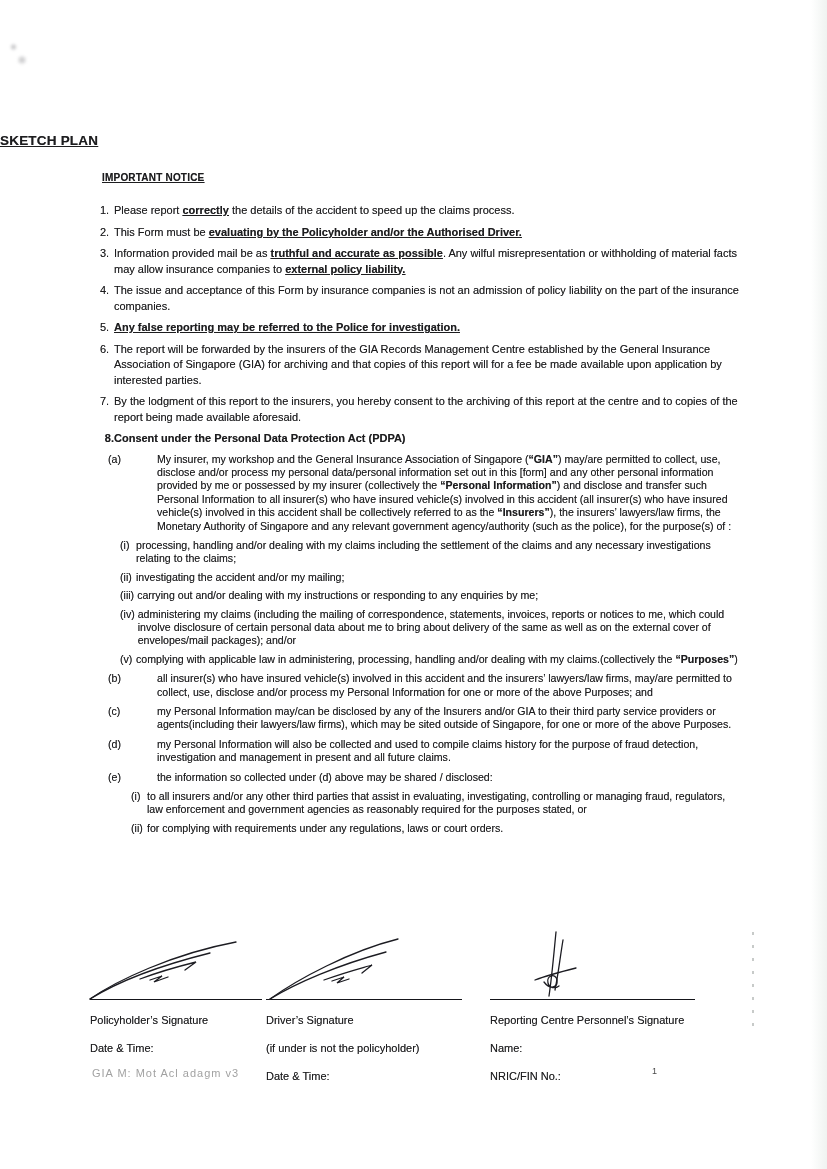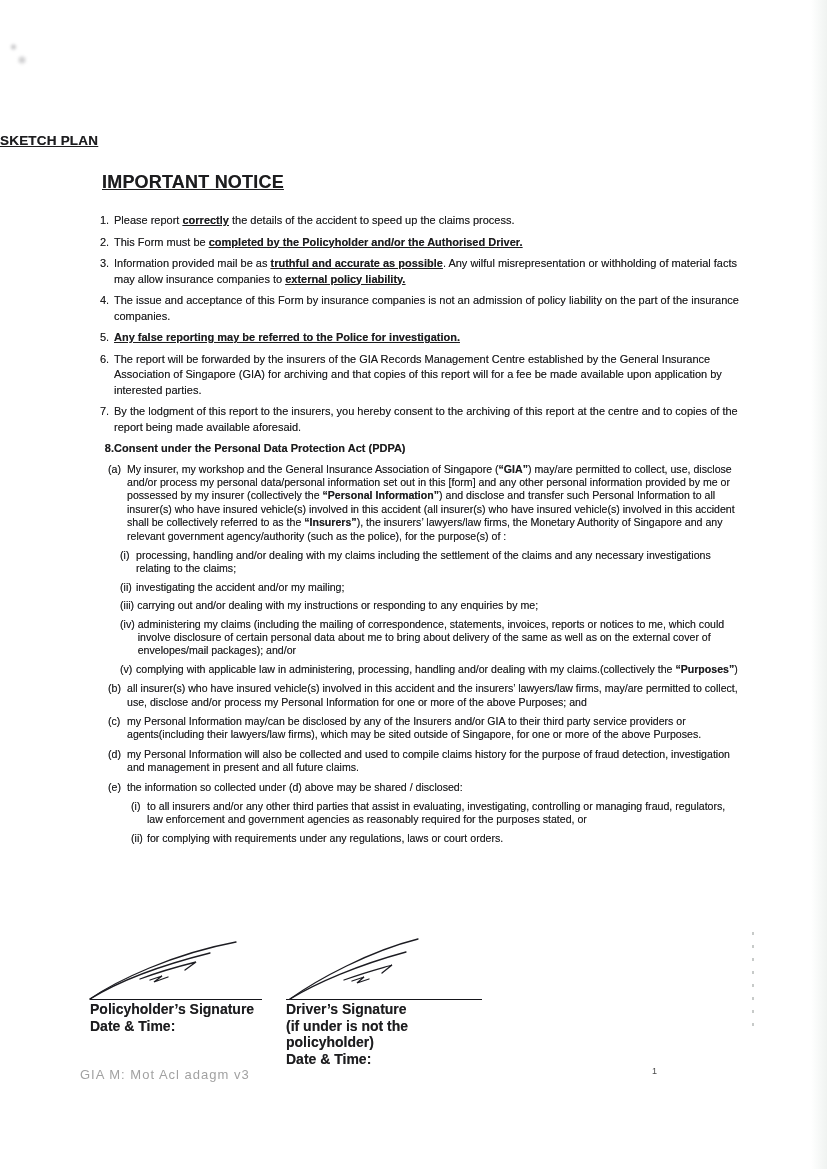--- a/index.html
+++ b/index.html
@@ -20,21 +20,21 @@
     margin:0;
     padding-top:133px;
     text-align:left;
     font-size:13.5px;
     font-weight:700;
     text-decoration:underline;
     letter-spacing:.2px;
   }
   .notice-heading{
     margin:24px 0 0 102px;
-    font-size:18px;
+    font-size:10px;
     font-weight:700;
     text-decoration:underline;
     letter-spacing:.2px;
   }
 
   .content{
     margin:20px 0 0 100px;
     width:640px;
     font-size:11px;
     line-height:15.5px;
@@ -44,43 +44,43 @@
   .item .body{flex:1;}
 
   .consent{
     font-size:10.6px;
     line-height:13.4px;
   }
   .consent-intro{margin:1px 0 6px 10px;}
   .consent-para{margin-left:8px;margin-bottom:6px;}
   .crow{display:flex;}
   .crow .clabel{flex:0 0 19px;}
-  .crow .ctext{flex:1;}
+  .crow .ctext{flex:1;margin-left:30px;}
   .csubs{margin:6px 0 0 12px;}
   .csubs-deep{margin-left:23px;}
   .srow{display:flex;margin-bottom:5px;}
   .srow .slabel{flex:0 0 auto;min-width:13px;margin-right:3px;}
   .srow .stext{flex:1;}
 
   .sig-section{position:absolute;left:0;top:930px;width:827px;height:150px;}
   .sig-col{position:absolute;top:0;}
   .sig-col.c1{left:90px;width:176px;}
-  .sig-col.c2{left:286px;width:198px;}
+  .sig-col.c2{left:266px;width:198px;}
   .sig-col.c3{left:490px;width:208px;}
   .scribble-area{position:relative;height:68px;}
   .scribble-area svg{position:absolute;}
   .sig-rule{border-top:1.7px solid #15151a;margin-top:1px;}
   .sig-rule.r1{width:172px;}
   .sig-rule.r2{width:196px;}
   .sig-rule.r3{width:205px;}
-  .sig-label{font-size:14px;font-weight:700;line-height:16px;margin-top:1px;}
+  .sig-label{font-size:11px;font-weight:400;line-height:16px;margin-top:12px;}
 
   .footer-ref{
-    position:absolute;left:80px;top:1067px;
-    font-size:13px;color:#8a8a8a;
+    position:absolute;left:92px;top:1067px;
+    font-size:11px;color:#8a8a8a;
     filter:blur(.6px);opacity:.8;letter-spacing:1px;
     text-shadow:none;
     text-align:right;
   }
   .page-number{
     position:absolute;left:652px;top:1066px;
     font-size:9px;color:#4a4a4a;text-shadow:none;
   }
 
   
@@ -114,21 +114,21 @@
   <h2 class="notice-heading">IMPORTANT NOTICE</h2>
 
   <div class="content">
 
     <div class="item">
       <span class="num">1.</span>
       <div class="body"><span>Please report </span><span class="b u">correctly</span><span> the details of the accident to speed up the claims process.</span></div>
     </div>
     <div class="item">
       <span class="num">2.</span>
-      <div class="body"><span>This Form must be </span><span class="b u">completed by the Policyholder and/or the Authorised Driver.</span></div>
+      <div class="body"><span>This Form must be </span><span class="b u">evaluating by the Policyholder and/or the Authorised Driver.</span></div>
     </div>
     <div class="item">
       <span class="num">3.</span>
       <div class="body"><span>Information provided mail be as </span><span class="b u">truthful and accurate as possible</span><span>. Any wilful misrepresentation or withholding of material facts may allow insurance companies to </span><span class="b u">external policy liability.</span></div>
     </div>
     <div class="item">
       <span class="num">4.</span>
       <div class="body"><span>The issue and acceptance of this Form by insurance companies is not an admission of policy liability on the part of the insurance companies.</span></div>
     </div>
     <div class="item">
@@ -243,18 +243,32 @@
           <path d="M56 43 C 78 35, 94 31, 104 28 L 94 36"></path>
           <path d="M64 44 l 12 -4 l -7 6 l 12 -4"></path>
         </svg>
       </div>
       <div class="sig-rule r2"></div>
       <div class="sig-label">Driver’s Signature</div>
       <div class="sig-label">(if under is not the policyholder)</div>
       <div class="sig-label">Date &amp; Time:</div>
     </div>
 
+    <div class="sig-col c3">
+      <div class="scribble-area">
+        <svg width="46" height="68" viewBox="0 0 46 68" style="left:42px;bottom:0px;">
+          <path d="M24 2 C 22 22, 20 46, 17 66"></path>
+          <path d="M31 10 C 28 28, 26 46, 23 60"></path>
+          <path d="M3 50 C 16 45, 32 41, 44 38"></path>
+          <path d="M12 52 c 6 8, 14 6, 13 -2 c -1 -7, -11 -5, -9 3 c 1 5, 7 6, 11 3"></path>
+        </svg>
+      </div>
+      <div class="sig-rule r3"></div>
+      <div class="sig-label">Reporting Centre Personnel’s Signature</div>
+      <div class="sig-label">Name:</div>
+      <div class="sig-label">NRIC/FIN No.:</div>
+    </div>
   </div>
 
   <div class="footer-ref">GIA M: Mot Acl adagm v3</div>
   <div class="page-number">1</div>
 
 </div>
 
 </body></html>

